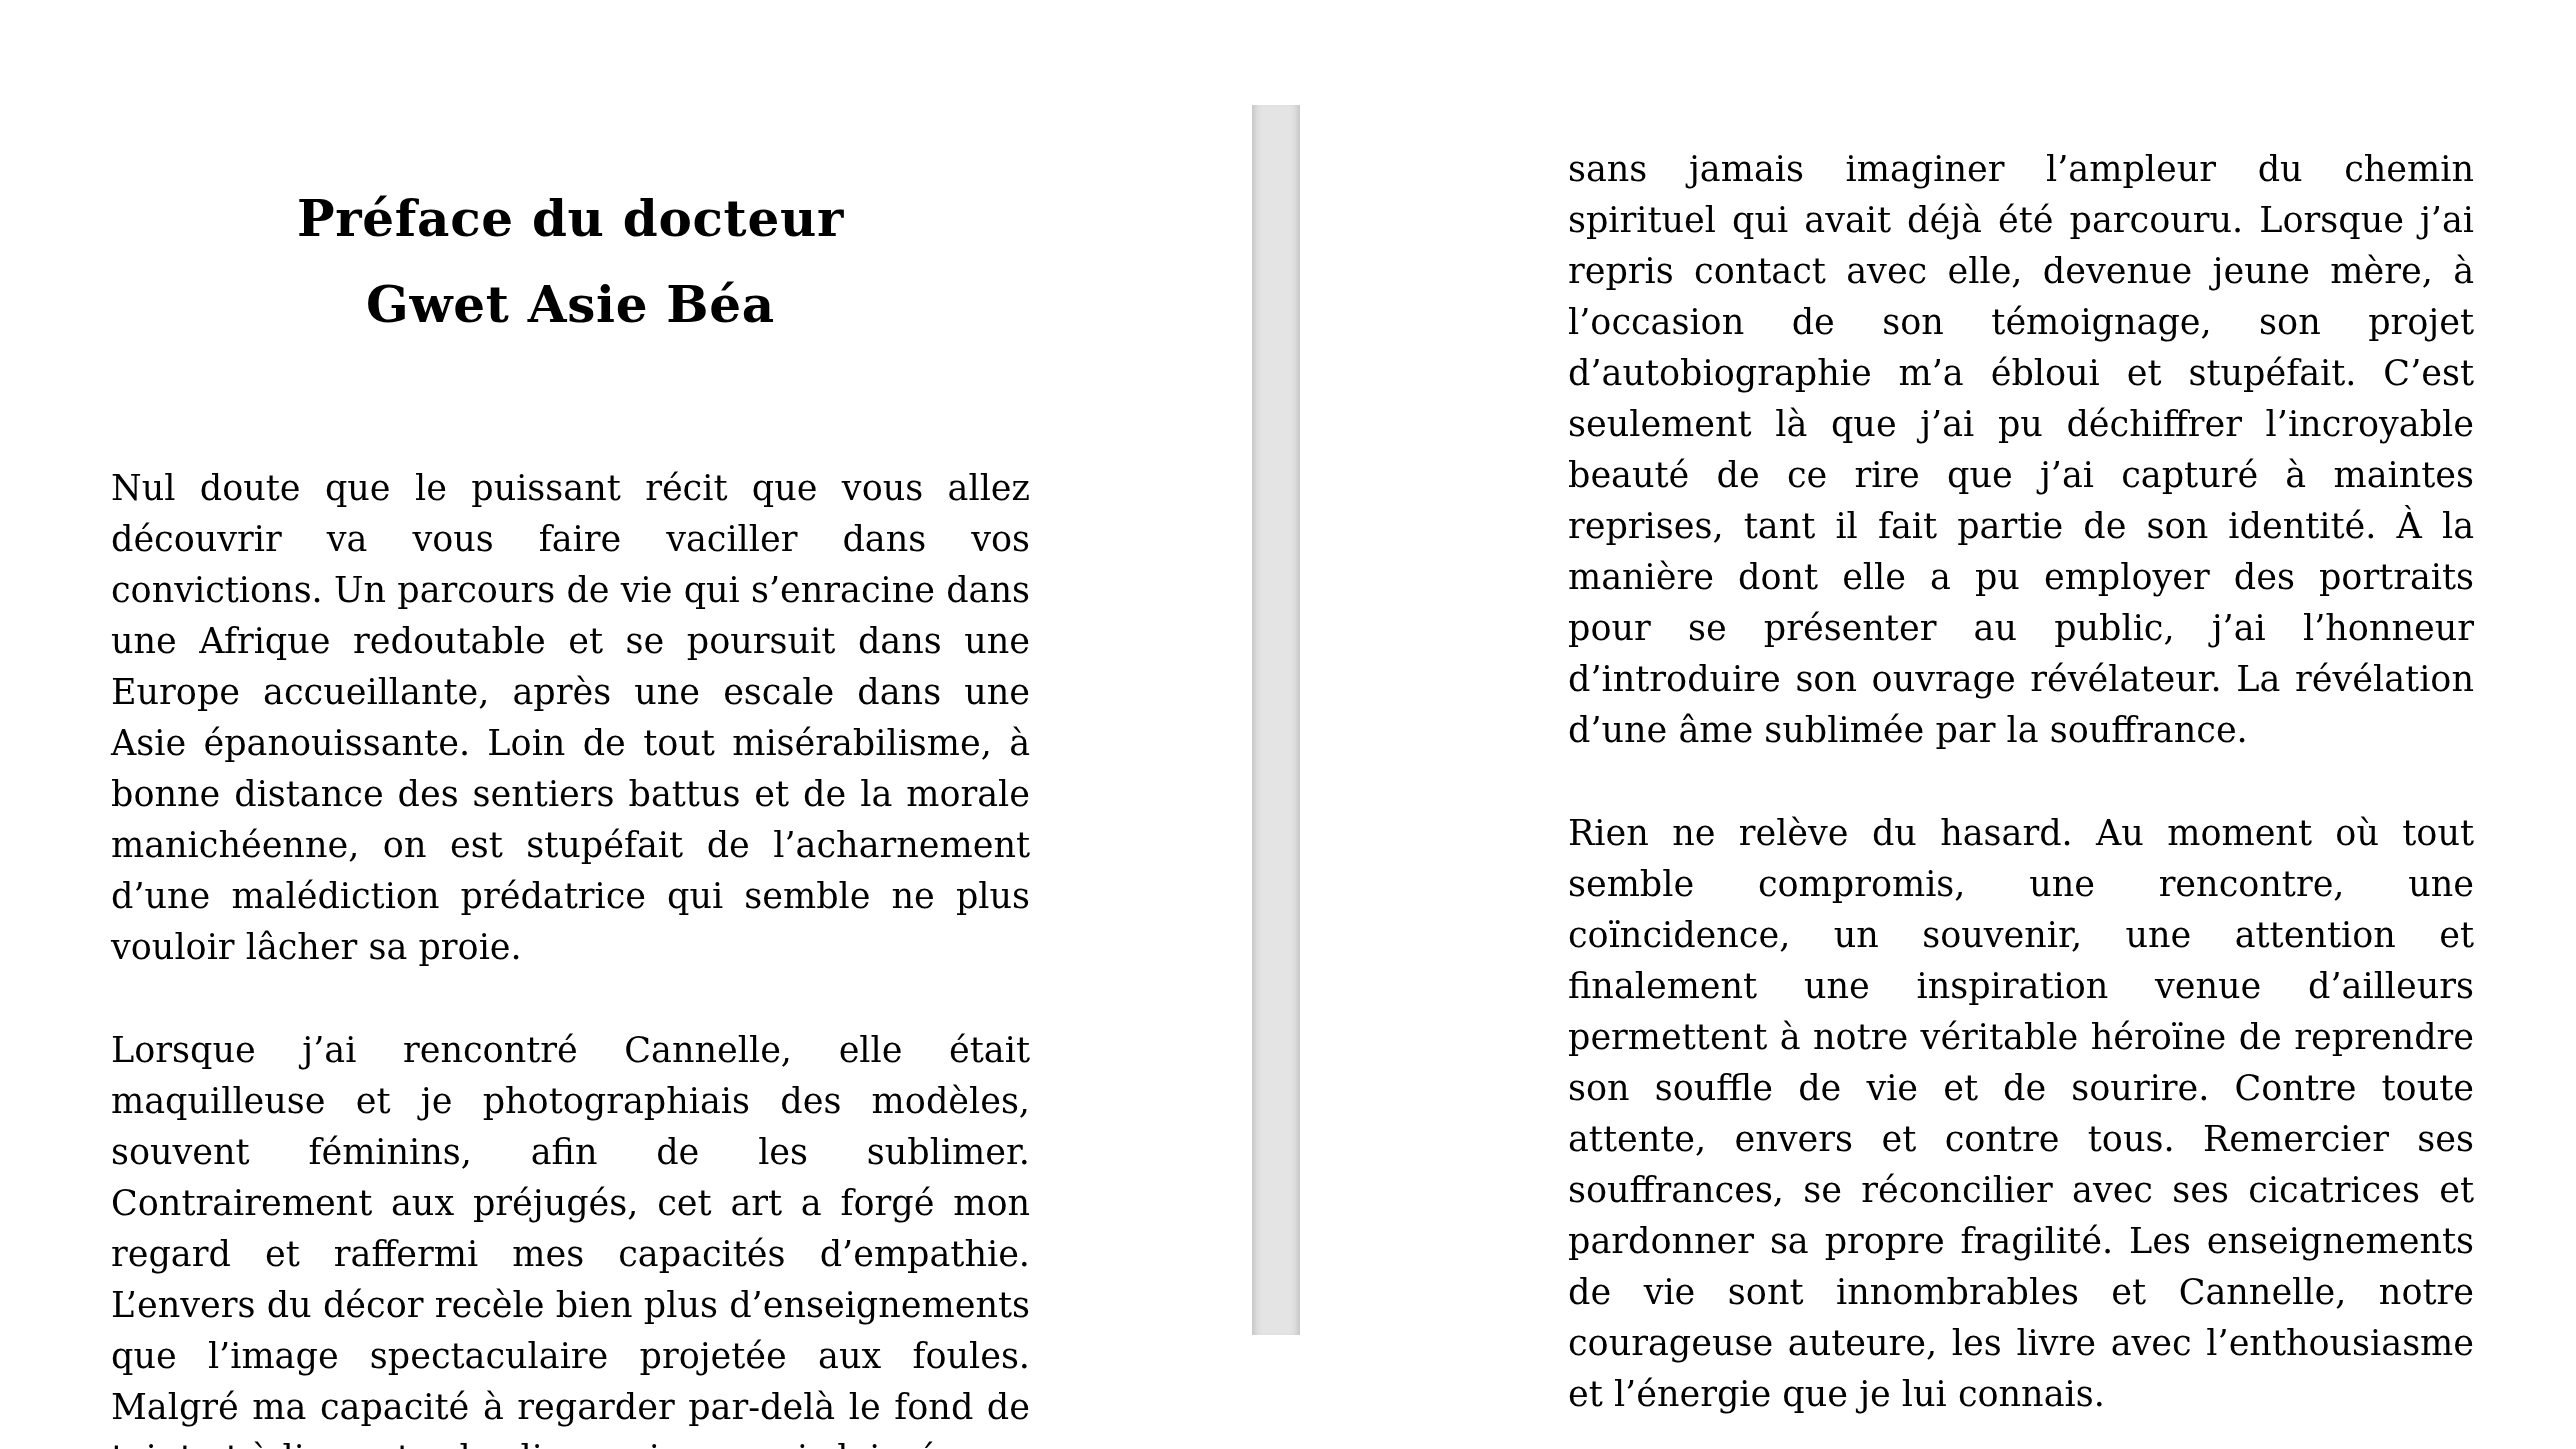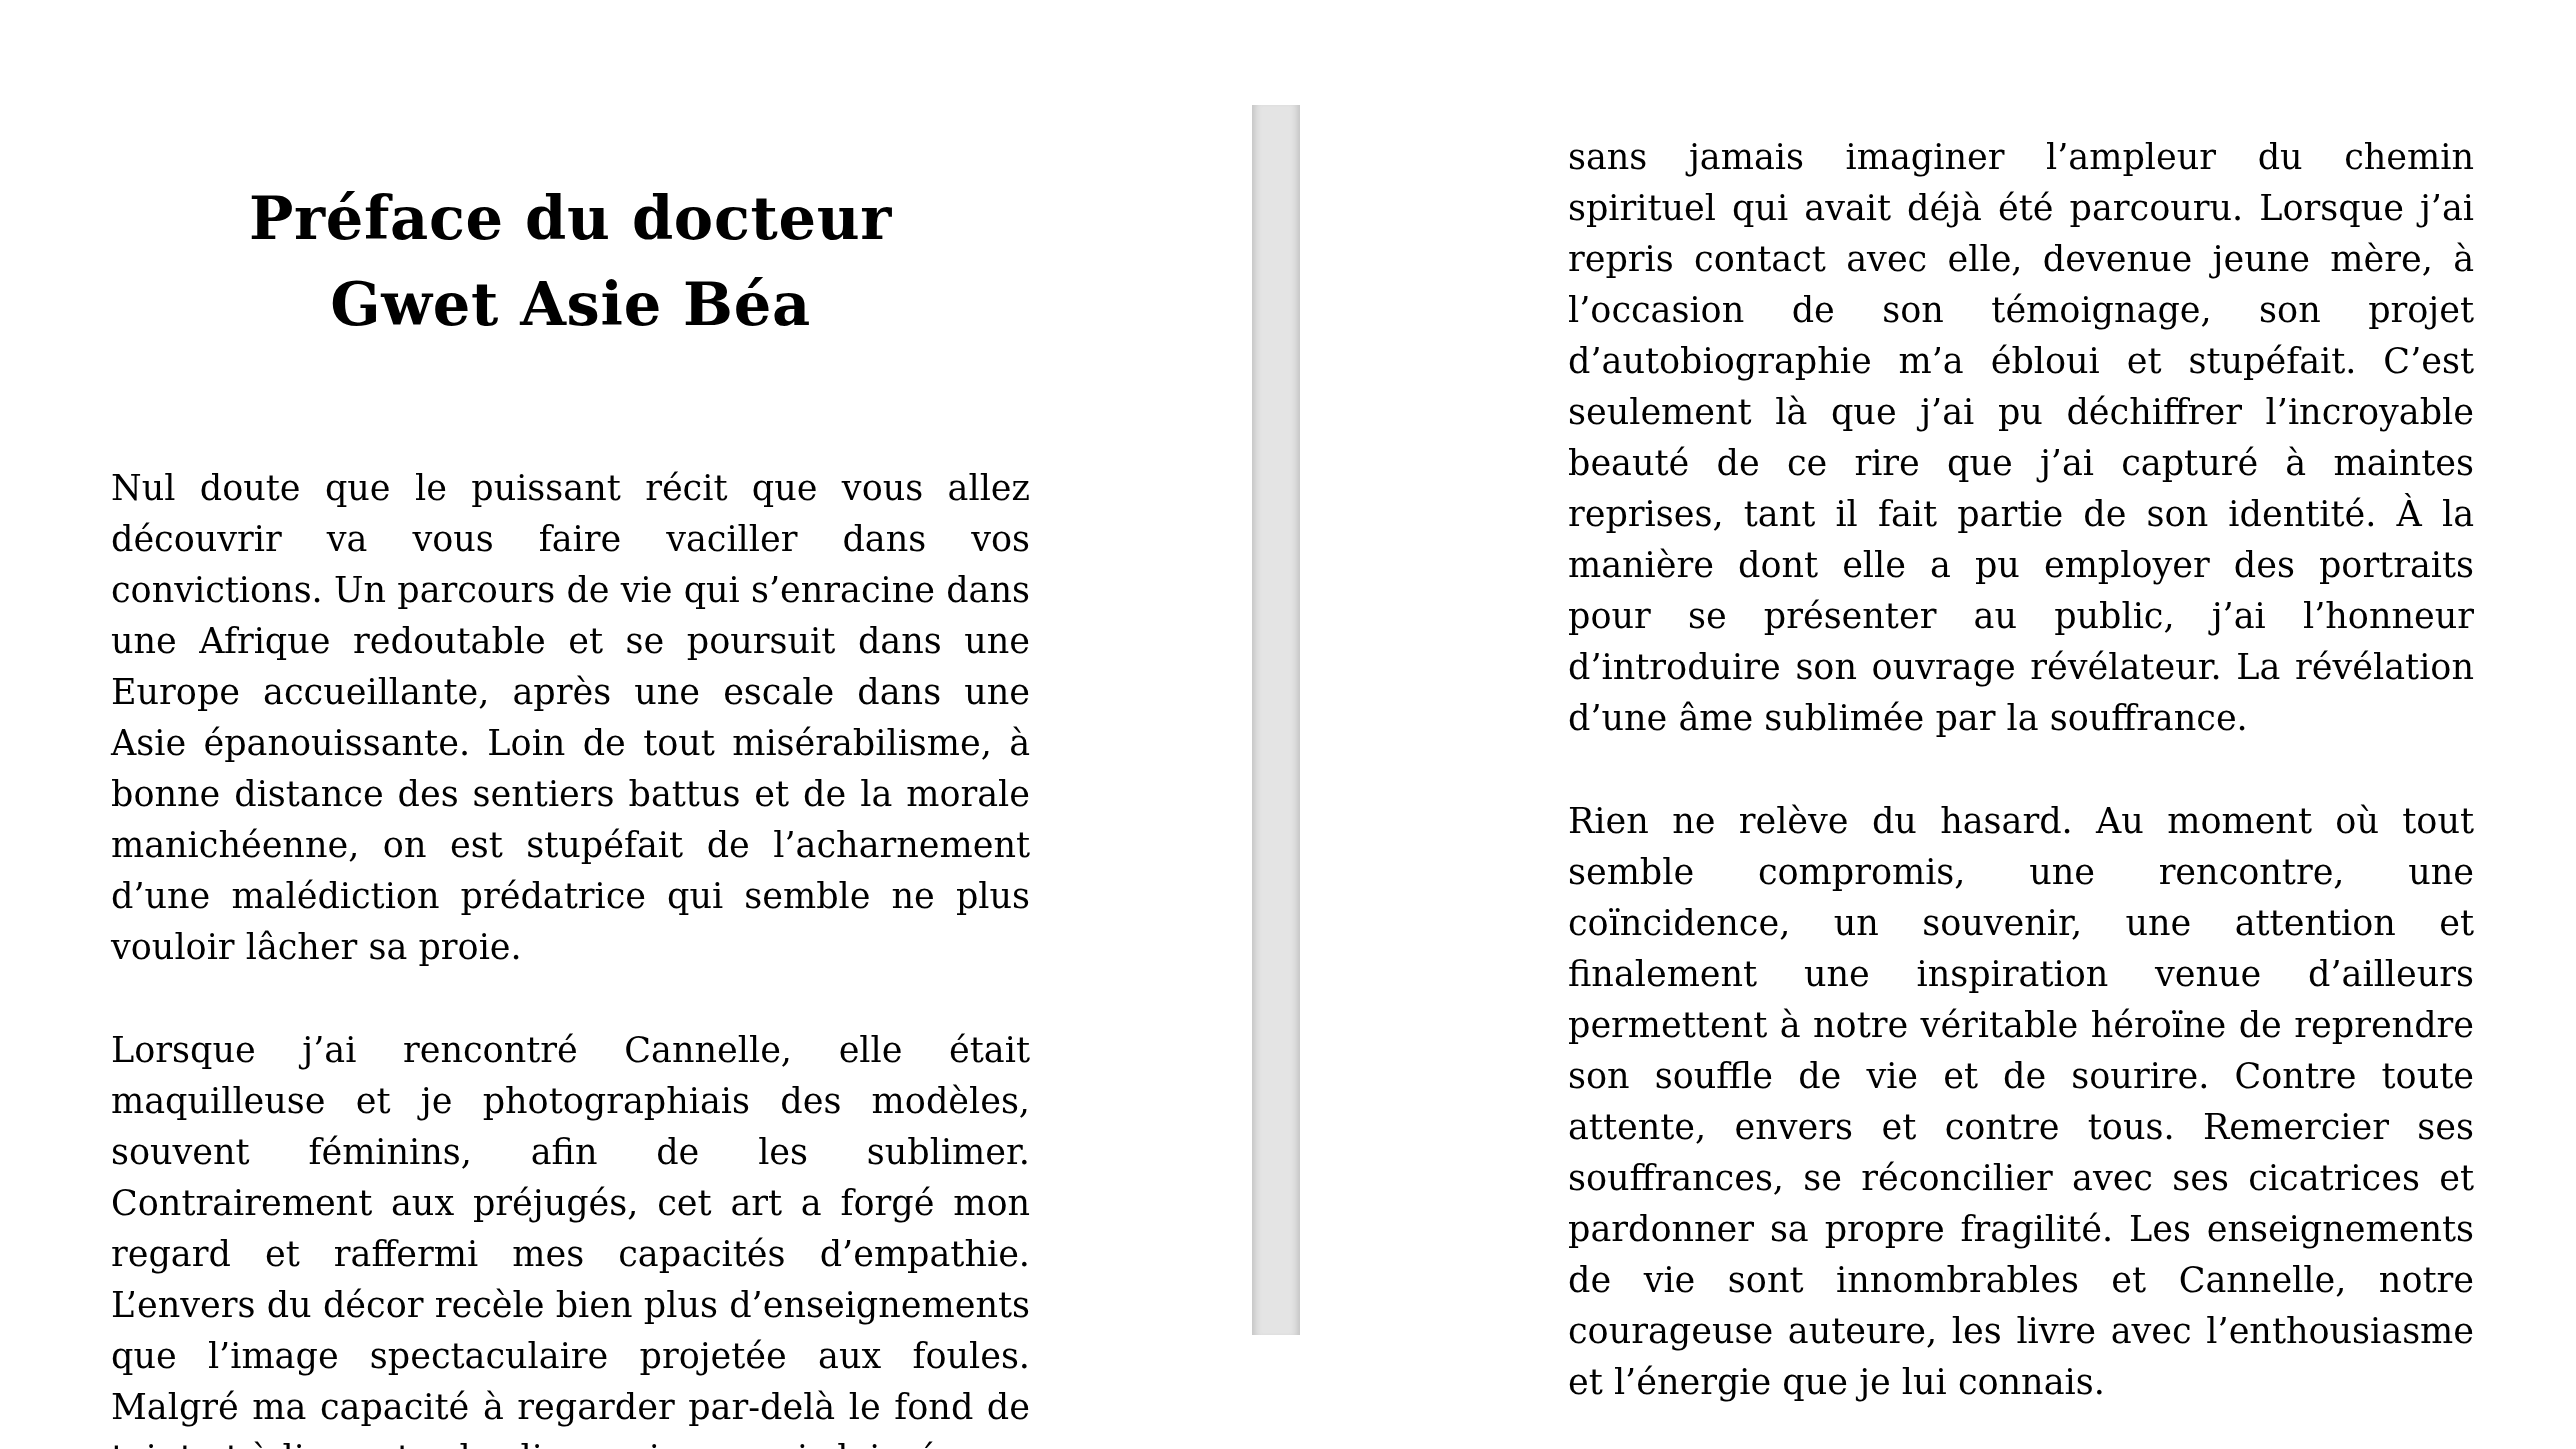--- a/index.html
+++ b/index.html
@@ -7,25 +7,25 @@
     position:relative;
     width:2576px;
     height:1449px;
     background:#ffffff;
     overflow:hidden;
     font-family:"DejaVu Serif", serif;
     color:#000000;
   }
   .page{position:absolute;}
   .page-left{left:111px; top:176px; width:919px;}
-  .page-right{left:1568px; top:132px; width:906px;}
+  .page-right{left:1568px; top:144px; width:906px;}
   .chapter-title{
     font-weight:bold;
     text-align:center;
-    font-size:59px;
+    font-size:50px;
     line-height:86px;
     margin:0 0 115px 0;
     letter-spacing:0.7px;
   }
   .para{
     font-size:35px;
     line-height:51px;
     text-align:justify;
     margin:0 0 52px 0;
   }

